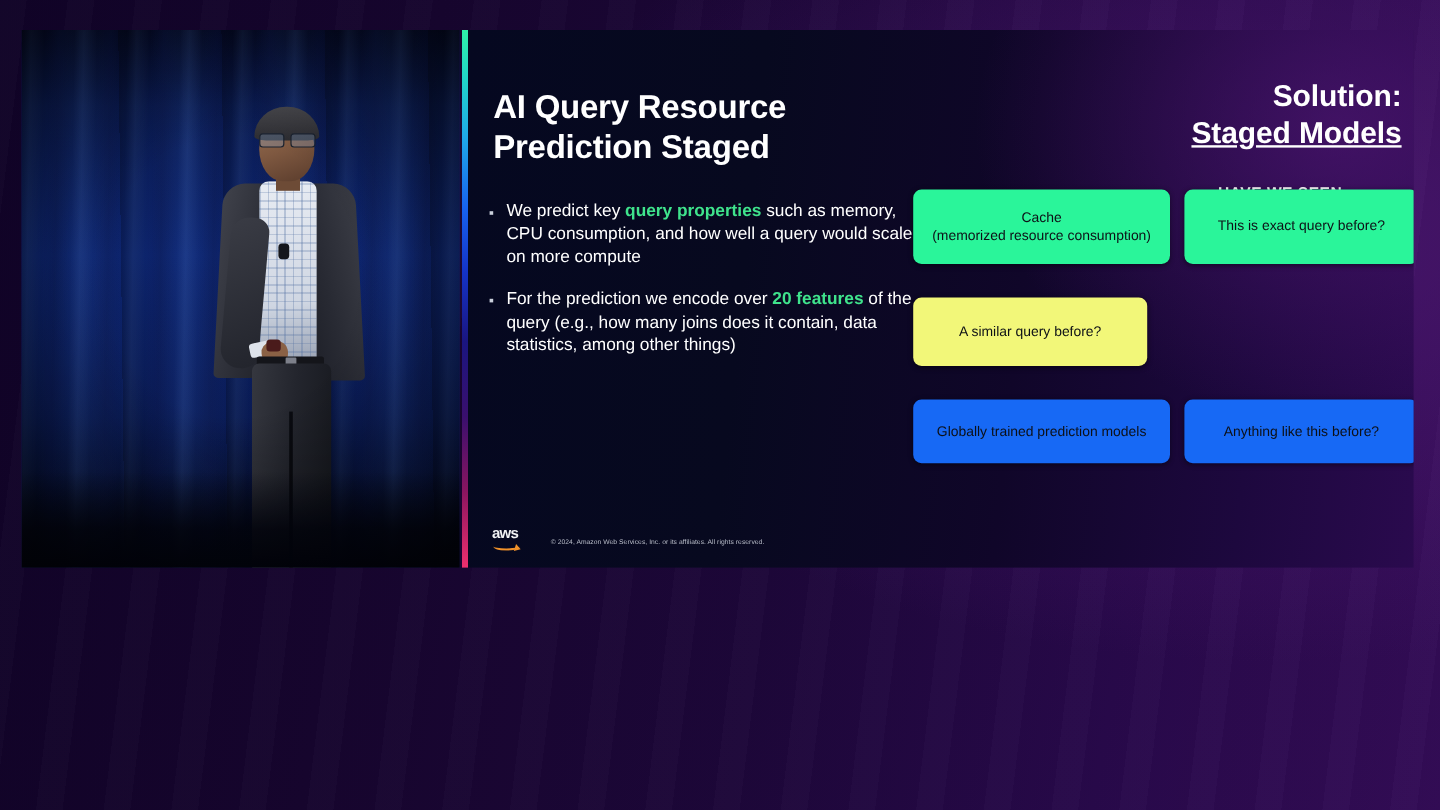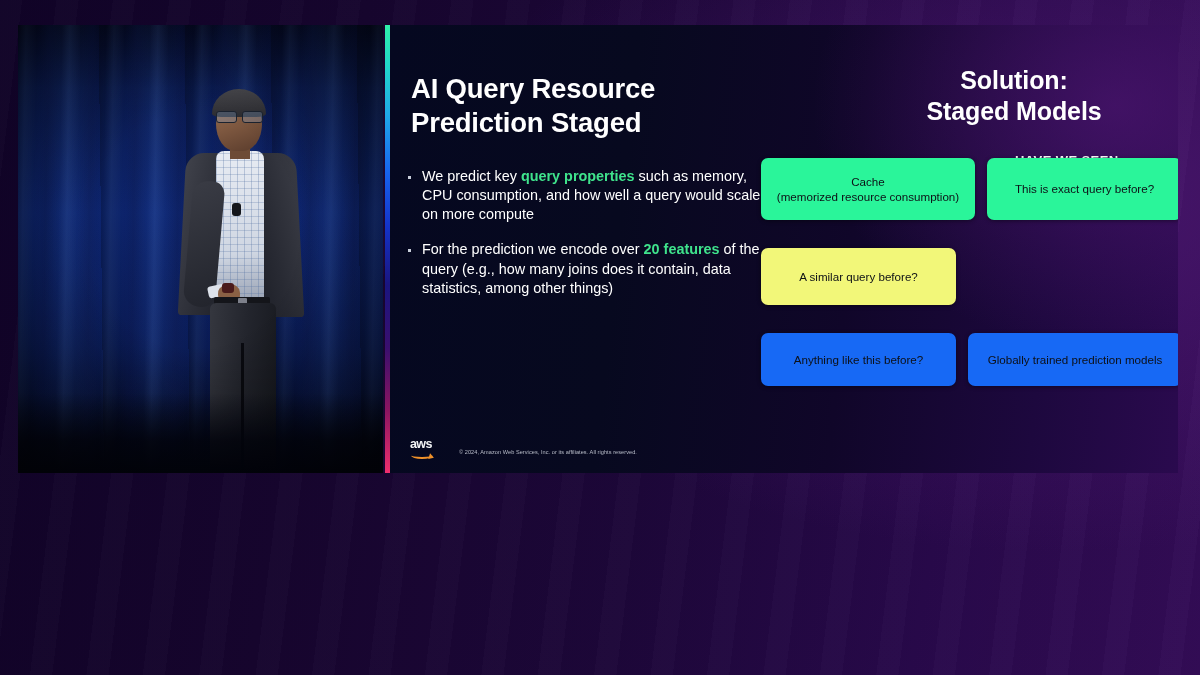--- a/index.html
+++ b/index.html
@@ -174,24 +174,24 @@
     flex:0 0 auto; width:3px; height:3px; background:#c9cfdb;
     margin:9px 11px 0 0;
   }
   .bullet .txt {
     color:#fff; font-size:14.4px; line-height:1.33; font-weight:400;
   }
   .hl { color:#3fe38c; font-weight:bold; }
 
   .right-title {
     position:absolute; left:470px; right:10px; top:40px;
-    text-align:center; color:#fff; font-size:25px; font-weight:bold;
+    text-align:right; color:#fff; font-size:25px; font-weight:bold;
     line-height:1.25; letter-spacing:-0.1px;
   }
-  .right-title .l2 { display:block; }
+  .right-title .l2 { display:block;text-decoration:underline; }
 
   .have-we-seen {
     position:absolute; left:625px; top:128px;
     color:#fff; font-size:13px; font-weight:bold; letter-spacing:0.4px;
   }
 
   .grid { position:absolute; left:371px; top:133px; width:406px; }
   .grid-row { display:flex; gap:12px; margin-bottom:28px; }
   .cell {
     border-radius:7px; color:#0d1016;
@@ -290,22 +290,22 @@
 
     <div class="grid">
       <div class="grid-row row-a">
         <div class="cell left" id="c0a" style="background: rgb(42, 245, 154);">Cache<br>(memorized resource consumption)</div>
         <div class="cell right" id="c0b" style="background: rgb(42, 245, 154);">This is exact query before?</div>
       </div>
       <div class="grid-row row-b">
         <div class="cell right" id="c1b" style="background: rgb(242, 247, 121);">A similar query before?</div>
       </div>
       <div class="grid-row row-c">
+        <div class="cell left" id="c2a" style="background: rgb(23, 105, 245);">Globally trained prediction models</div>
         <div class="cell right" id="c2b" style="background: rgb(23, 105, 245);">Anything like this before?</div>
-        <div class="cell left" id="c2a" style="background: rgb(23, 105, 245);">Globally trained prediction models</div>
       </div>
     </div>
 
     <div class="footer-logo">
       <div class="aws-word">aws</div>
       <div class="aws-smile"></div>
     </div>
     <div class="copyright">© 2024, Amazon Web Services, Inc. or its affiliates. All rights reserved.</div>
   </div>
 </div>

